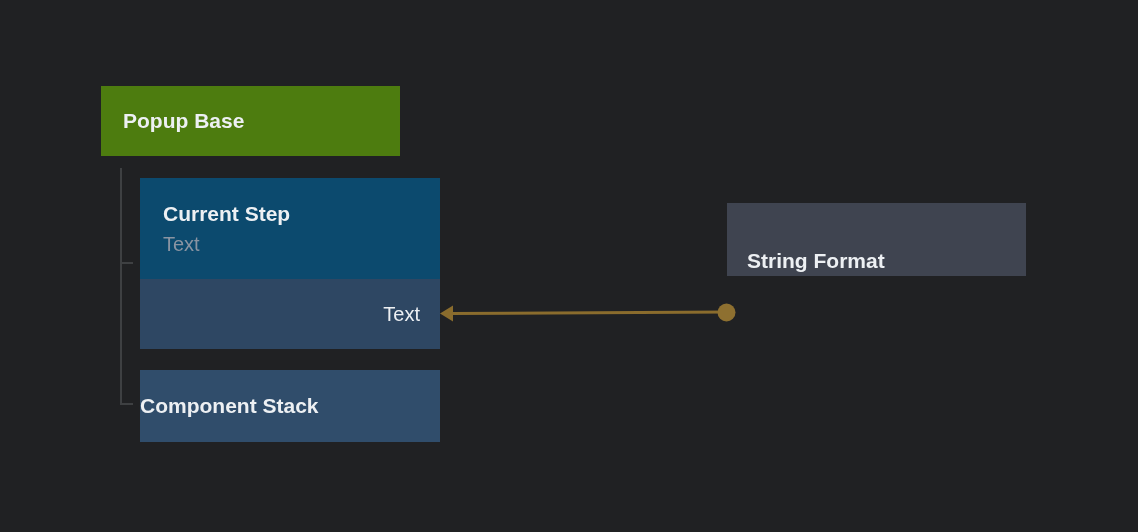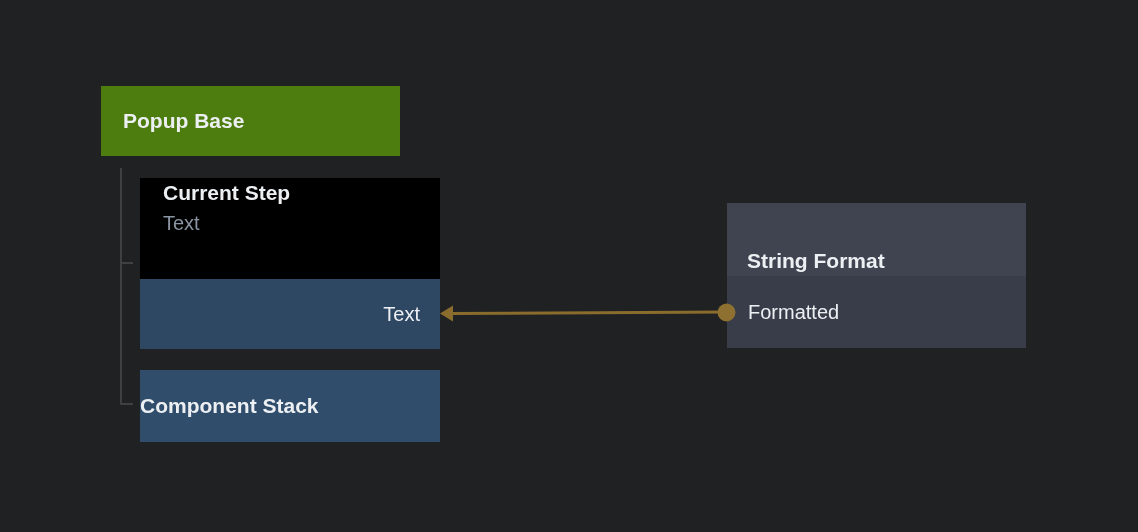--- a/index.html
+++ b/index.html
@@ -52,22 +52,22 @@
     display: flex; align-items: center;
     padding-left: 22px;
   }
 
   .current-step {
     left: 140px; top: 178px; width: 300px; height: 171px;
     display: flex; flex-direction: column;
   }
   .current-step .head {
     height: 101px;
-    background: #000000;
-    display: flex; flex-direction: column; 
+    background: #0c4a6e;
+    display: flex; flex-direction: column; justify-content: center;
     padding-left: 23px;
   }
   .current-step .body {
     flex: 1;
     background: #2e4763;
     display: flex; align-items: center; justify-content: flex-end;
     padding-right: 20px;
   }
 
   .component-stack {
@@ -125,23 +125,20 @@
   </div>
 
   <div class="node component-stack">
     <span class="node-title">Component Stack</span>
   </div>
 
   <div class="node string-format">
     <div class="head">
       <span class="node-title">String Format</span>
     </div>
-    <div class="body">
-      <span class="port-label">Formatted</span>
-    </div>
   </div>
 
   <svg class="wire-svg" viewBox="0 0 1138 532" xmlns="http://www.w3.org/2000/svg">
     <line x1="727" y1="312" x2="451" y2="313.5" stroke="#8a6c2d" stroke-width="3"></line>
     <polygon points="440,313.5 453,305.5 453,321.5" fill="#8a6c2d"></polygon>
     <circle cx="726.5" cy="312.5" r="9" fill="#8e7030"></circle>
   </svg>
 
 </div>
 

